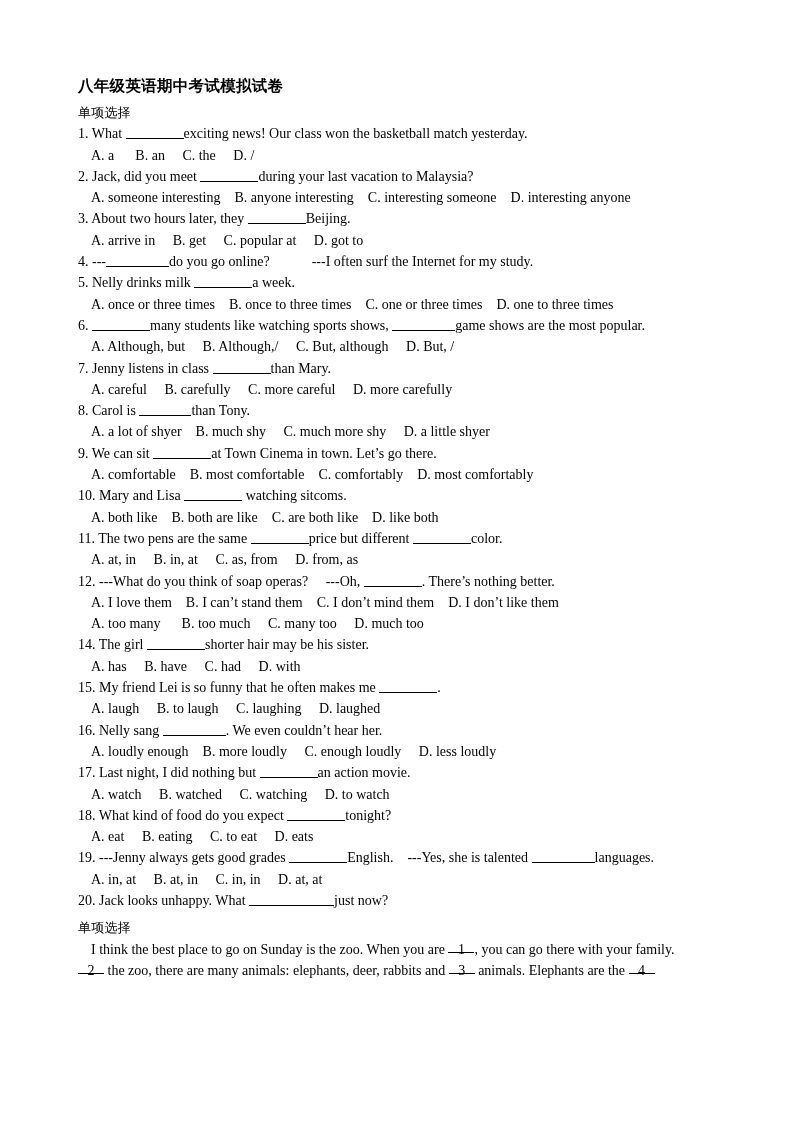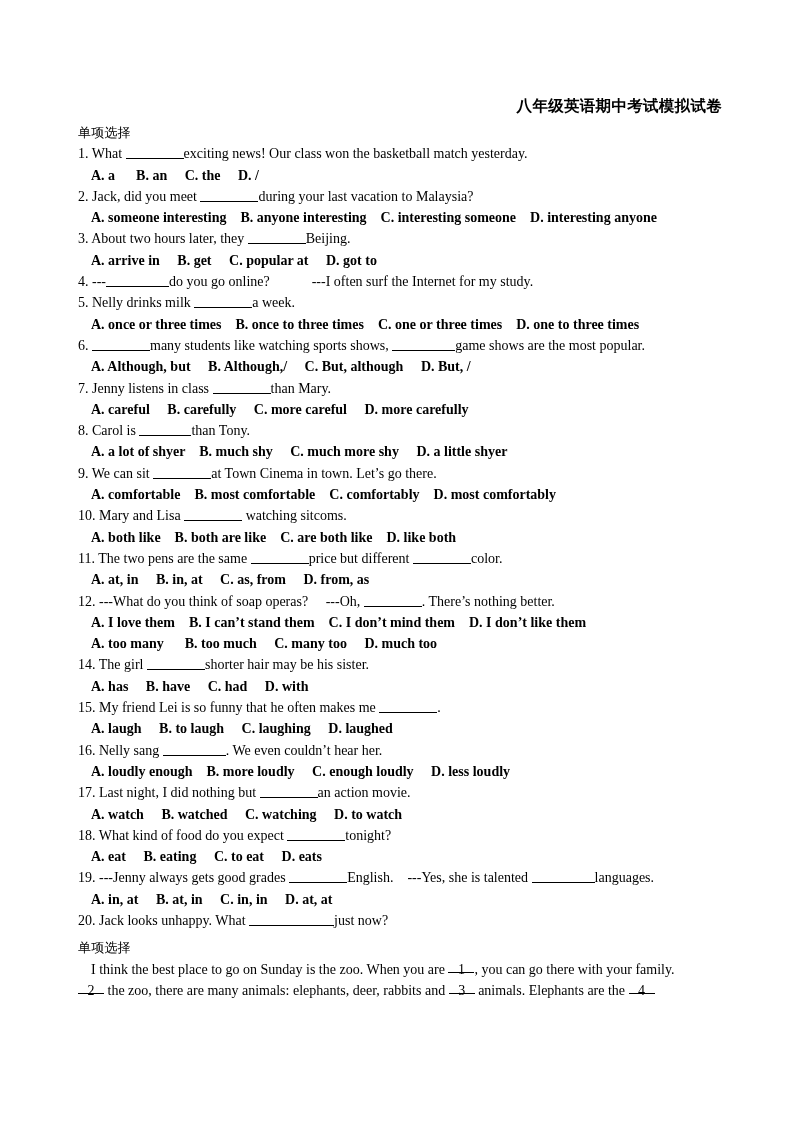--- a/index.html
+++ b/index.html
@@ -15,46 +15,45 @@
     overflow: hidden;
   }
   .page {
     position: relative;
     width: 800px;
     height: 1132px;
     box-sizing: border-box;
     padding: 0 62px 0 78px;
   }
   .doc-title {
-    text-align: right;
+    text-align: left;
     font-weight: bold;
     font-size: 15.5px;
     line-height: 20px;
-    padding-top: 96px;
+    padding-top: 76px;
     margin-right: 16px;
     letter-spacing: 0.3px;
   }
   .section-heading {
     font-family: "DejaVu Sans", "Liberation Sans", sans-serif;
     font-size: 13px;
     line-height: 21.3px;
     margin-top: 6px;
     letter-spacing: 0.2px;
   }
   .q-line {
     font-size: 14px;
     line-height: 21.3px;
     white-space: pre;
   }
   .opt-line {
     font-size: 14px;
     line-height: 21.3px;
     padding-left: 13px;
     white-space: pre;
-    font-weight: bold;
   }
   .passage-line {
     font-size: 14px;
     line-height: 21.3px;
     white-space: pre;
   }
   .passage-line.indent {
     padding-left: 13px;
   }
   .blank {

